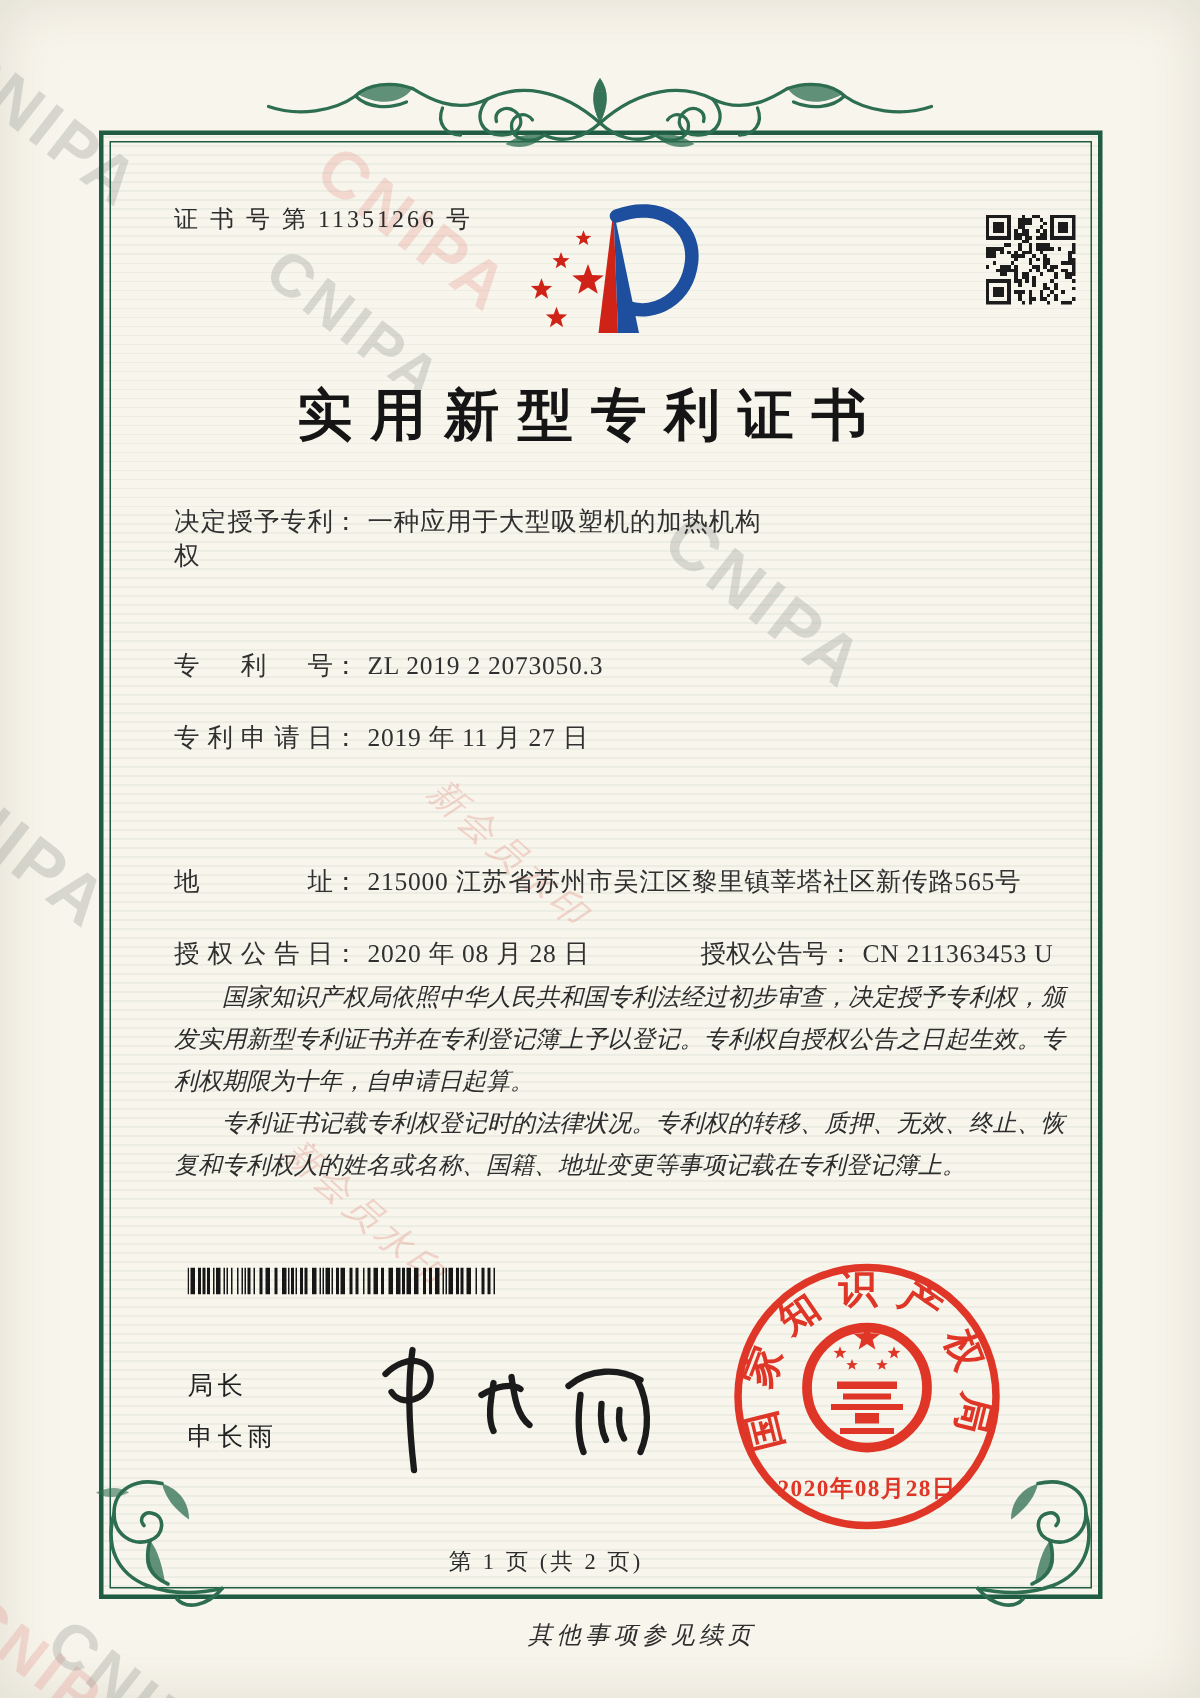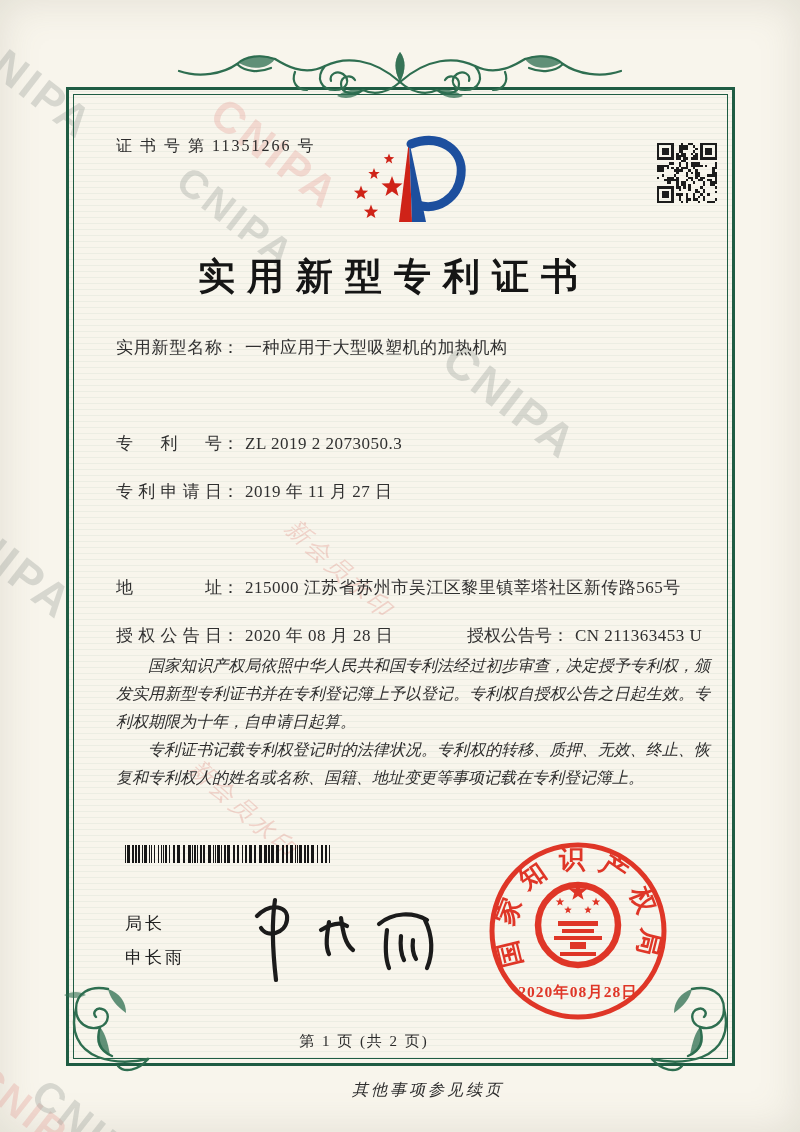--- a/index.html
+++ b/index.html
@@ -423,21 +423,21 @@
           <rect x="17" y="24" width="1" height="1"></rect>
           <rect x="21" y="24" width="1" height="1"></rect>
           <rect x="22" y="24" width="1" height="1"></rect>
           <rect x="23" y="24" width="1" height="1"></rect>
         </g>
     </svg>
 
     <div class="title">实用新型专利证书</div>
 
     <div class="frow" style="top:336px">
-      <span class="flabel">实用新型名称</span><span class="fcolon">：</span><span class="fvalue">一种应用于大型吸塑机的加热机构</span>
+      <span class="flabel">决定授予专利权</span><span class="fcolon">：</span><span class="fvalue">一种应用于大型吸塑机的加热机构</span>
     </div>
     <div class="frow" style="top:432px">
       <span class="flabel">专利号</span><span class="fcolon">：</span><span class="fvalue">ZL 2019 2 2073050.3</span>
     </div>
     <div class="frow" style="top:480px">
       <span class="flabel">专利申请日</span><span class="fcolon">：</span><span class="fvalue">2019 年 11 月 27 日</span>
     </div>
     <div class="frow" style="top:576px">
       <span class="flabel">地址</span><span class="fcolon">：</span><span class="fvalue">215000 江苏省苏州市吴江区黎里镇莘塔社区新传路565号</span>
     </div>

